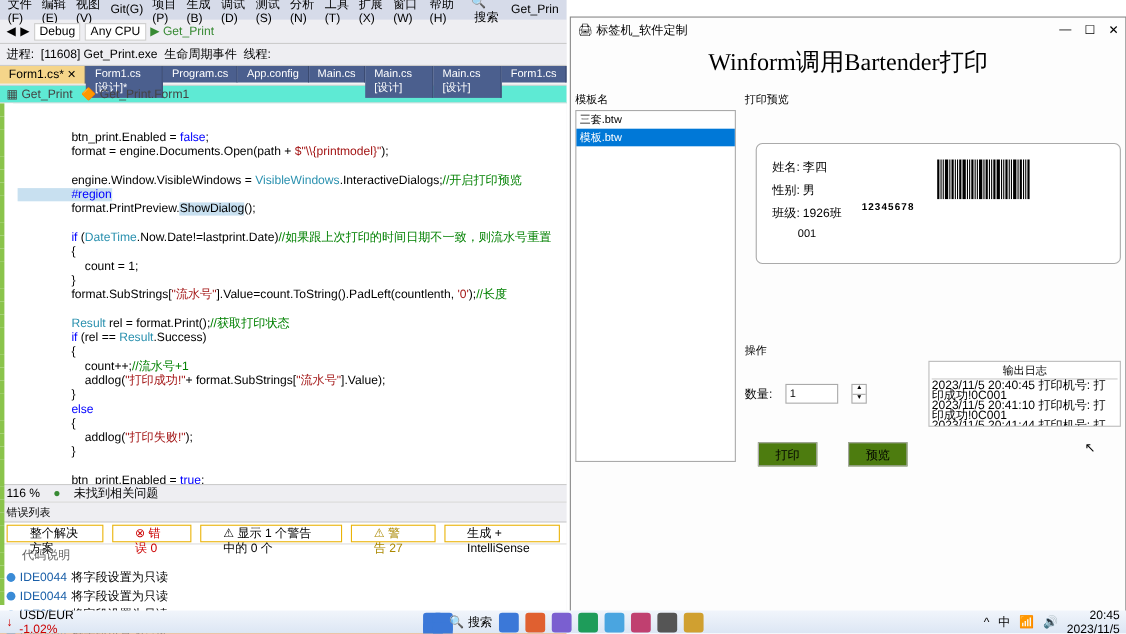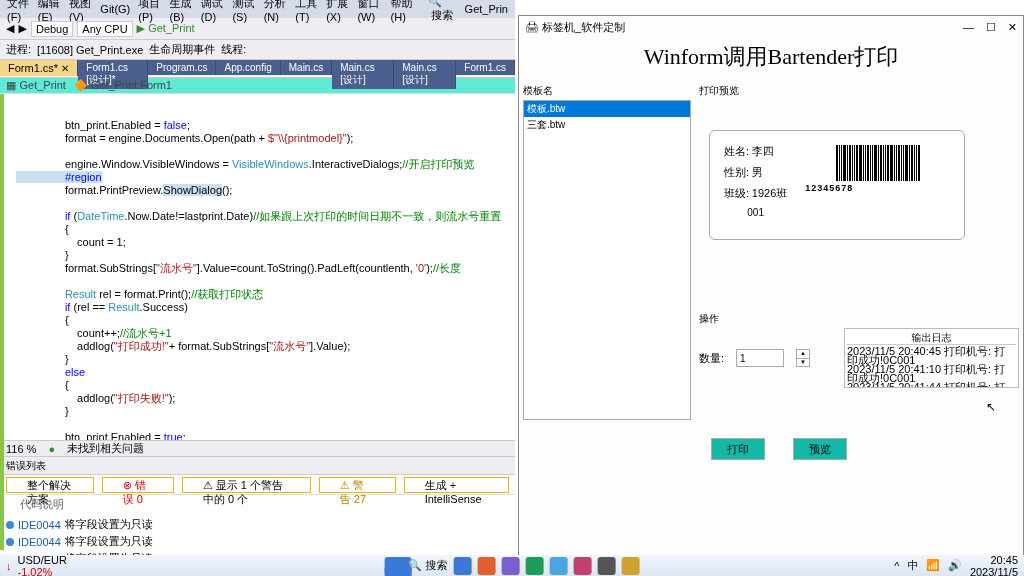--- a/index.html
+++ b/index.html
@@ -55,37 +55,37 @@
 .bt-title { height: 22px; display: flex; align-items: center; justify-content: space-between; padding: 0 6px; font-size: 11px; }
 .bt-title .ctrls { display: flex; gap: 12px; font-family: Segoe UI; }
 .bt-main-title { font-family: "SimSun", serif; font-size: 22px; text-align: center; padding: 4px 0 8px; }
 .bt-body { display: flex; padding: 2px 4px; gap: 8px; height: 510px; }
 .bt-left { width: 168px; }
 .group-title { font-size: 10px; padding: 2px 0; }
 .tpl-list { border: 1px solid #aaa; height: 320px; background: #fff; }
 .tpl-item { padding: 1px 3px; font-size: 10px; }
 .tpl-item.sel { background: #0078d7; color: #fff; }
 .bt-right { flex: 1; display: flex; flex-direction: column; }
-.preview-box { border: 1px solid #aaa; border-radius: 6px; background: #fff; width: 256px; height: 110px; margin: 30px 0 0 10px; padding: 10px 14px; display: flex; gap: 18px; }
+.preview-box { border: 1px solid #aaa; border-radius: 6px; background: #fff; width: 332px; height: 110px; margin: 30px 0 0 10px; padding: 10px 14px; display: flex; gap: 18px; }
 .pv-text-col div { font-size: 10px; padding: 3px 0; }
 .barcode-col { flex: 1; text-align: left; font-weight: bold; }
 .barcode { height: 36px; display: flex; align-items: flex-end; justify-content: center; gap: 1px; margin-top: 4px; }
 .barcode span { display: inline-block; background: #000; height: 100%; }
 .barcode-txt { font-size: 9px; letter-spacing: 1px; margin-top: 2px; }
 
 .ops-area { margin-top: 70px; }
 .ops-row { display: flex; align-items: center; gap: 12px; }
 .qty-label { font-size: 11px; }
 .qty-input { border: 1px solid #aaa; width: 48px; height: 18px; padding: 0 3px; font-size: 10px; }
 .spinner { border: 1px solid #aaa; width: 14px; height: 18px; display: flex; flex-direction: column; }
 .spinner div { flex: 1; border-bottom: 1px solid #aaa; font-size: 6px; text-align: center; line-height: 7px; }
 .log-box { border: 1px solid #bbb; width: 175px; height: 60px; margin-left: auto; background: #fff; font-size: 8px; line-height: 9px; padding: 2px; font-family: SimSun; overflow: hidden; }
 .log-head { font-size: 10px; text-align: center; border-bottom: 1px solid #ccc; padding: 2px 0; margin-bottom: 2px; }
 .btn-row { display: flex; gap: 28px; margin-top: 14px; margin-left: 12px; }
-.bt-btn { border: 1px solid #aaa; background: #14b8a6; width: 54px; height: 22px; font-size: 11px; display: flex; align-items: center; justify-content: center; cursor: pointer; margin-top: 36px; }
+.bt-btn { border: 1px solid #aaa; background: #4d7c0f; width: 54px; height: 22px; font-size: 11px; display: flex; align-items: center; justify-content: center; cursor: pointer; }
 
 
 .taskbar { position: absolute; left: 0; bottom: 0; width: 1024px; height: 21px; background: linear-gradient(#f1f5fb, #dce6f4); display: flex; align-items: center; padding: 0 6px; font-size: 10px; }
 .tb-left { display: flex; align-items: center; gap: 6px; }
 .tb-center { position: absolute; left: 50%; transform: translateX(-50%); display: flex; gap: 6px; align-items: center; }
 .tb-center div { width: 18px; height: 18px; border-radius: 3px; }
 .tb-right { margin-left: auto; display: flex; align-items: center; gap: 8px; }
 .winlogo { display: grid; grid-template-columns: 8px 8px; grid-template-rows: 8px 8px; gap: 1px; }
 .winlogo div { background: #3b78d8; }
 
@@ -282,22 +282,22 @@
       <span>—</span>
       <span>☐</span>
       <span>✕</span>
     </span>
   </div>
   <div class="bt-main-title">Winform调用Bartender打印</div>
   <div class="bt-body">
     <div class="bt-left">
       <div class="group-title">模板名</div>
       <div class="tpl-list">
+        <div class="tpl-item">三套.btw</div>
         <div class="tpl-item sel">模板.btw</div>
-        <div class="tpl-item">三套.btw</div>
       </div>
     </div>
     <div class="bt-right">
       <div class="group-title">打印预览</div>
       <div class="preview-box">
         <div class="pv-text-col">
           <div><span>姓名:</span> <span>李四</span></div>
           <div><span>性别:</span> <span>男</span></div>
           <div><span>班级:</span> <span>1926班</span></div>
           <div style="text-align:center;">001</div>

